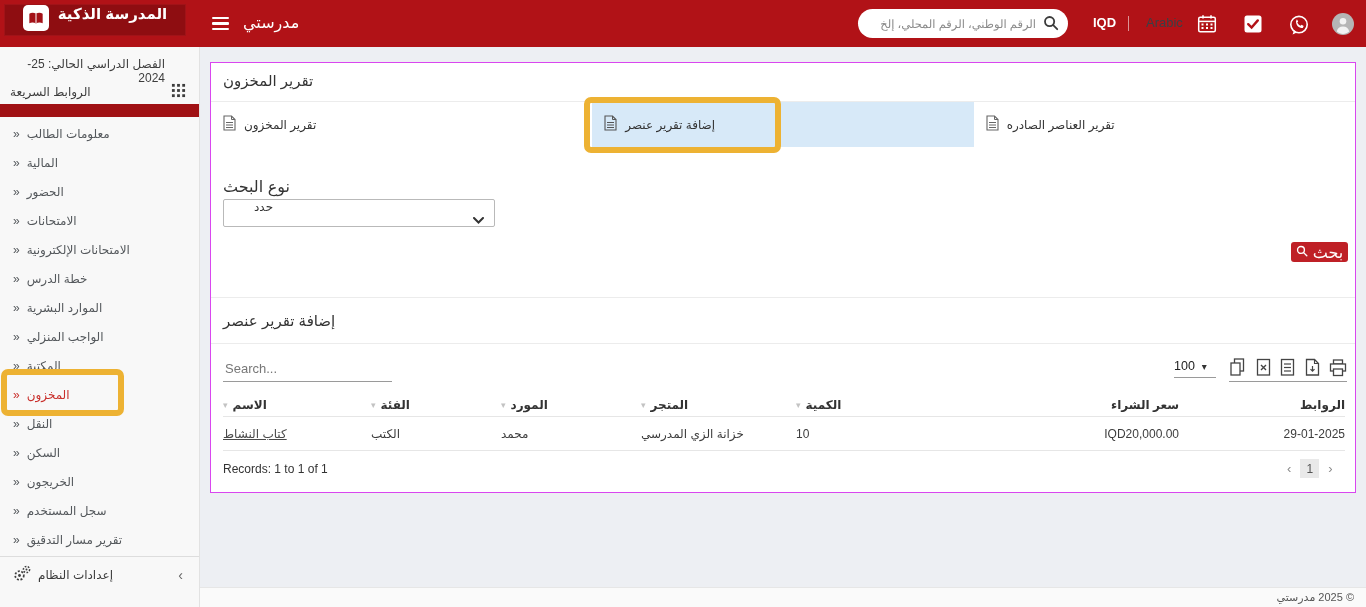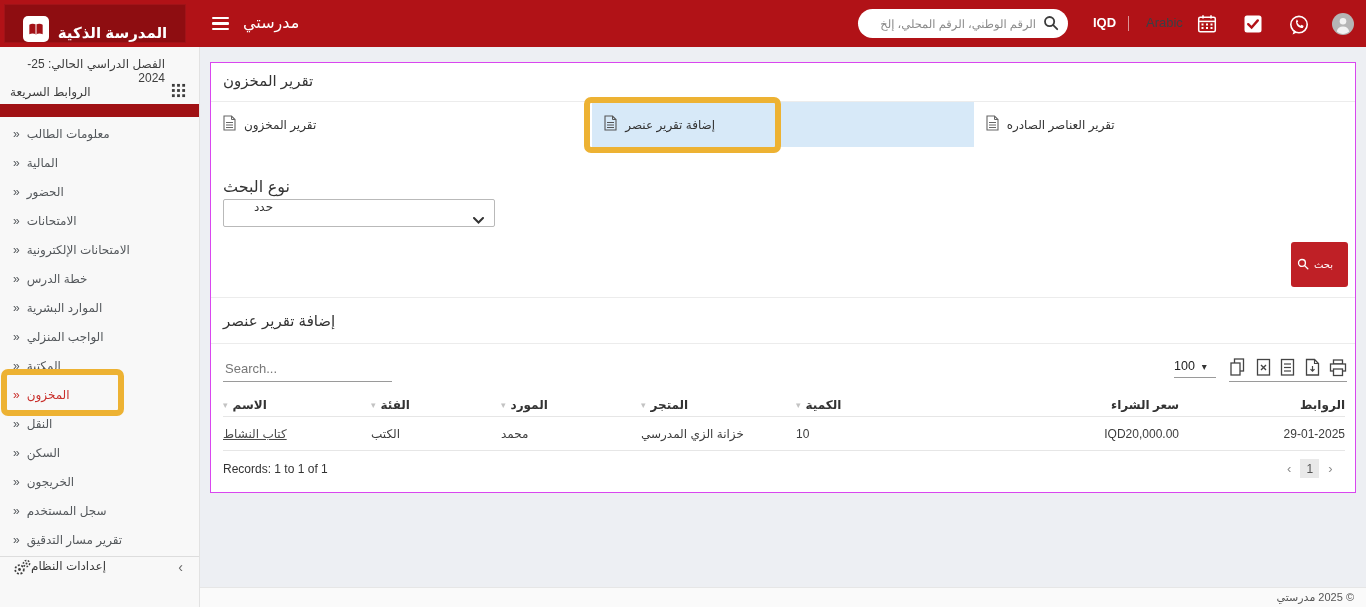--- a/index.html
+++ b/index.html
@@ -1,22 +1,22 @@
 <!DOCTYPE html>
 <html><head>
 <meta charset="utf-8">
 <style>
   html,body{margin:0;padding:0}
   .screen{position:relative;width:1366px;height:607px;background:#edeff3;overflow:hidden;
           font-family:"Liberation Sans","DejaVu Sans",sans-serif;}
 
   
   .topbar{position:absolute;left:0;top:0;width:100%;height:47px;background:#b11217;z-index:20}
-  .logo-box{position:absolute;left:4px;top:4px;width:182px;height:39px;background:#8e0d11;
-            border:1px solid #a01318;box-sizing:border-box;display:flex;align-items:flex-end;
+  .logo-box{position:absolute;left:4px;top:4px;width:182px;height:32px;background:#8e0d11;
+            border:1px solid #a01318;box-sizing:border-box;display:flex;align-items:flex-start;
             justify-content:center;gap:9px}
   .logo-icon{width:26px;height:26px;background:#fff;border-radius:5px;display:flex;
              align-items:center;justify-content:center}
   .logo-text{color:#fff;font-size:15px;font-weight:bold;white-space:nowrap}
   .hamburger{position:absolute;left:212px;top:17px;width:17px;cursor:pointer}
   .hamburger div{height:2.4px;background:#fff;border-radius:1px;margin-bottom:3px}
   .app-title{position:absolute;left:243px;top:13px;color:#fff;font-size:16px}
   .search-pill{position:absolute;left:858px;top:9px;width:210px;height:29px;background:#fff;
                border-radius:15px}
   .search-pill input{position:absolute;left:12px;right:30px;top:1px;height:26px;border:none;
@@ -36,21 +36,21 @@
   .quicklinks{position:absolute;top:36px;left:10px;right:13px;display:flex;
               justify-content:space-between;align-items:center;font-size:12px;color:#3d3d3d}
   .accent-bar{position:absolute;top:57px;left:0;right:0;height:13px;background:#a01114}
   .menu{position:absolute;top:72px;left:0;right:0}
   .mi{height:29px;display:flex;align-items:center;gap:7px;padding-left:13px;font-size:12px;
       color:#54585c;cursor:pointer}
   .mi .mi-c{font-size:12px}
   .mi.active{color:#c9302c}
   .sb-divider{position:absolute;top:509px;left:0;right:0;border-top:1px solid #dddddd}
   .settings-row{position:absolute;top:512px;left:13px;right:16px;height:32px;display:flex;
-                align-items:flex-start;gap:0;font-size:12px;color:#3b3b3b;cursor:pointer}
+                align-items:center;gap:7px;font-size:12px;color:#3b3b3b;cursor:pointer}
   .settings-row .sp{flex:1}
   .settings-row .chv{color:#666;font-size:14px}
 
   
   .main{position:absolute;left:200px;top:47px;right:0;bottom:0;background:#edeff3}
   .card{position:absolute;left:10px;top:15px;width:1146px;height:431px;background:#fff;
         border:1px solid #d946ef;box-sizing:border-box}
   .card-title{position:absolute;left:12px;top:9px;font-size:15px;color:#333}
   .hline{position:absolute;left:0;right:0;border-top:1px solid #ececec}
   .tabs{position:absolute;top:39px;left:0;right:0;height:45px;display:flex}
@@ -60,23 +60,23 @@
   .annotation{position:absolute;border:6px solid #edb233;border-radius:7px;box-sizing:border-box;
               pointer-events:none;z-index:30;background:transparent}
   .tab-annotation{left:373px;top:34px;width:197px;height:56px}
   .sb-annotation{left:1px;top:322px;width:123px;height:47px}
   .form-label{position:absolute;left:12px;top:114px;font-size:16px;color:#333}
   .selectbox{position:absolute;left:12px;top:136px;width:272px;height:28px;border:1px solid #b9b9b9;
              border-radius:2px;background:#fff;box-sizing:border-box;display:flex;align-items:flex-start;
              cursor:pointer}
   .select-value{padding-left:30px;font-size:12px;color:#333}
   .select-caret{position:absolute;right:10px;top:10px}
-  .search-btn{position:absolute;left:1080px;top:179px;width:57px;height:45px;background:#bf2026;
+  .search-btn{position:absolute;left:1080px;top:179px;width:57px;height:20px;background:#bf2026;
               border:none;border-radius:3px;color:#fff;display:flex;align-items:center;
-              justify-content:flex-start;gap:5px;font-size:10px;cursor:pointer}
+              justify-content:center;gap:5px;font-size:16px;cursor:pointer}
   .section-title{position:absolute;left:12px;top:249px;font-size:15px;color:#333}
   .tbl-search{position:absolute;left:12px;top:292px;width:165px;height:24px;border:none;
               border-bottom:1px solid #9a9a9a;font-size:13px;color:#333;outline:none;
               background:transparent}
   .tbl-search::placeholder{color:#777}
   .page-size{position:absolute;left:963px;top:296px;width:42px;display:flex;gap:7px;
              align-items:center;border-bottom:1px solid #9a9a9a;padding-bottom:4px;
              font-size:12.5px;color:#222;cursor:pointer}
   .export-group{position:absolute;left:1018px;top:295px;width:118px;display:flex;gap:7px;
                 align-items:center;justify-content:space-between;border-bottom:1px solid #9a9a9a;

